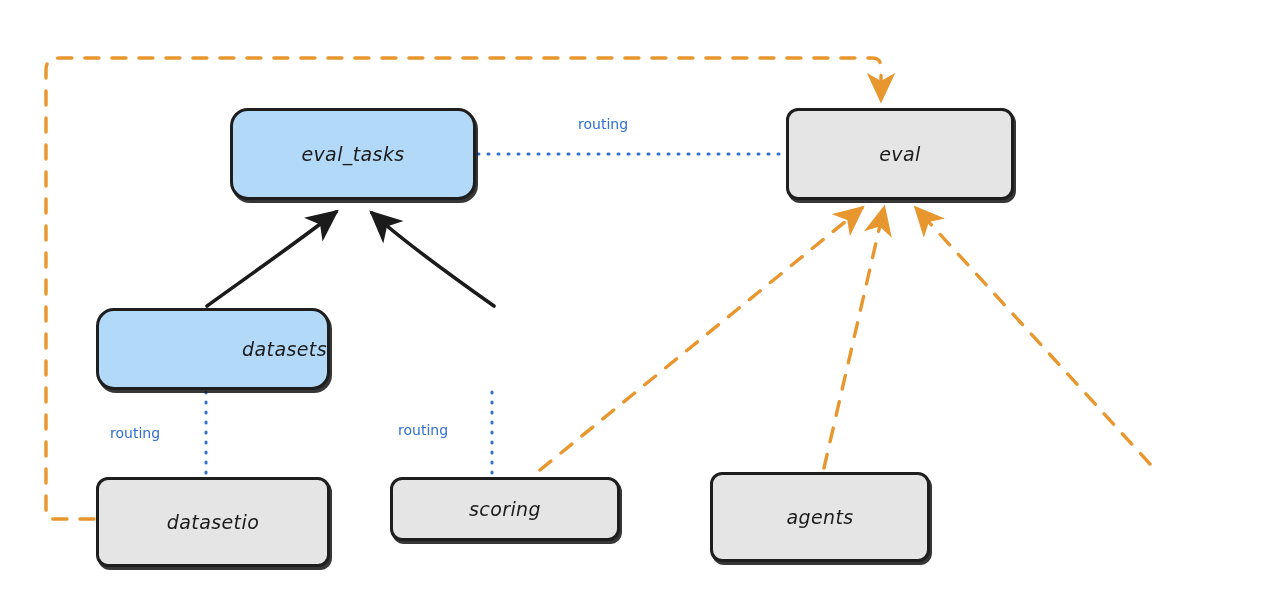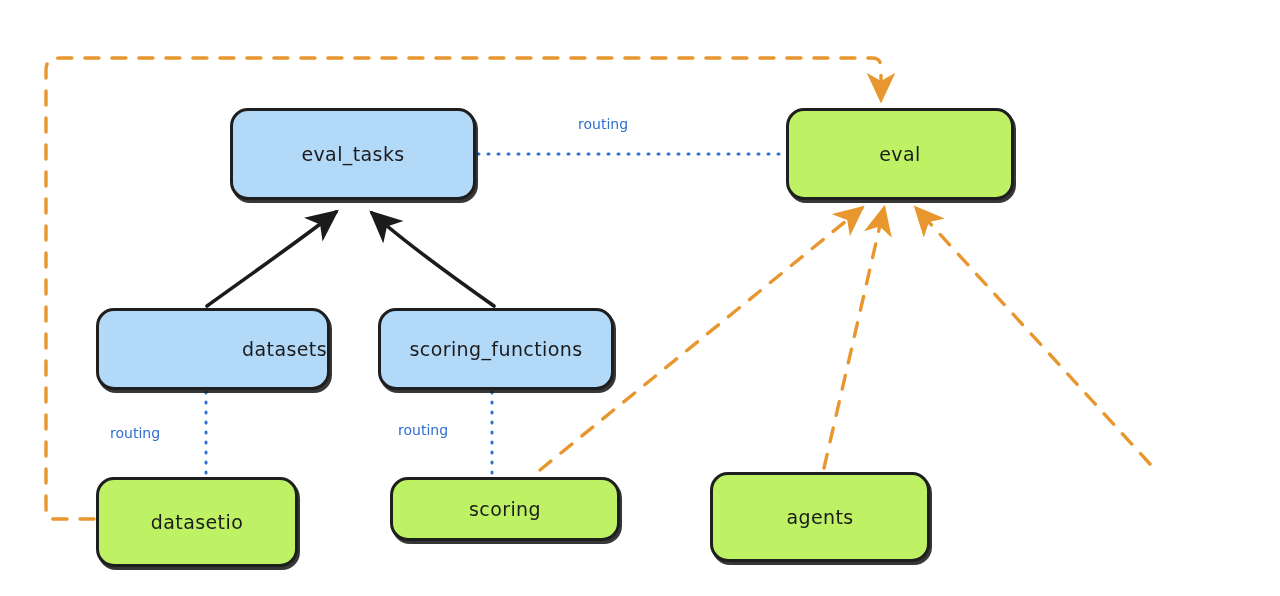--- a/index.html
+++ b/index.html
@@ -26,30 +26,31 @@
   }
   .node {
     position: absolute;
     box-sizing: border-box;
     border: 3px solid #1e1e1e;
     border-radius: 18px;
     display: flex;
     align-items: center;
     justify-content: center;
     box-shadow: 2px 3px 0 rgba(20,20,20,0.85);
+    font-style: italic;
   }
   .node .label {
     font-family: "DejaVu Sans", sans-serif;
     font-size: 19px;
     color: #1b1b1b;
     letter-spacing: 0.4px;
     white-space: nowrap;
   }
   .node.blue { background: #b3d9f8; }
-  .node.green { background: #bef264; }
+  .node.green { background: #e5e5e5; border-radius: 12px; }
   .edge-label {
     position: absolute;
     font-family: "DejaVu Sans", sans-serif;
     font-size: 14px;
     color: #2f6fd0;
     white-space: nowrap;
   }
 </style>
 </head>
 <body>
@@ -90,25 +91,22 @@
   </div>
 
   <div class="node green" style="left:786px; top:108px; width:228px; height:92px;">
     <span class="label">eval</span>
   </div>
 
   <div class="node blue" style="left:96px; top:308px; width:234px; height:82px;justify-content:flex-end;">
     <span class="label">datasets</span>
   </div>
 
-  <div class="node blue" style="left:378px; top:308px; width:236px; height:82px;">
-    <span class="label">scoring_functions</span>
-  </div>
 
-  <div class="node green" style="left:96px; top:477px; width:202px; height:90px;">
+  <div class="node green" style="left:96px; top:477px; width:234px; height:90px;">
     <span class="label">datasetio</span>
   </div>
 
   <div class="node green" style="left:390px; top:477px; width:230px; height:64px;">
     <span class="label">scoring</span>
   </div>
 
   <div class="node green" style="left:710px; top:472px; width:220px; height:90px;">
     <span class="label">agents</span>
   </div>

